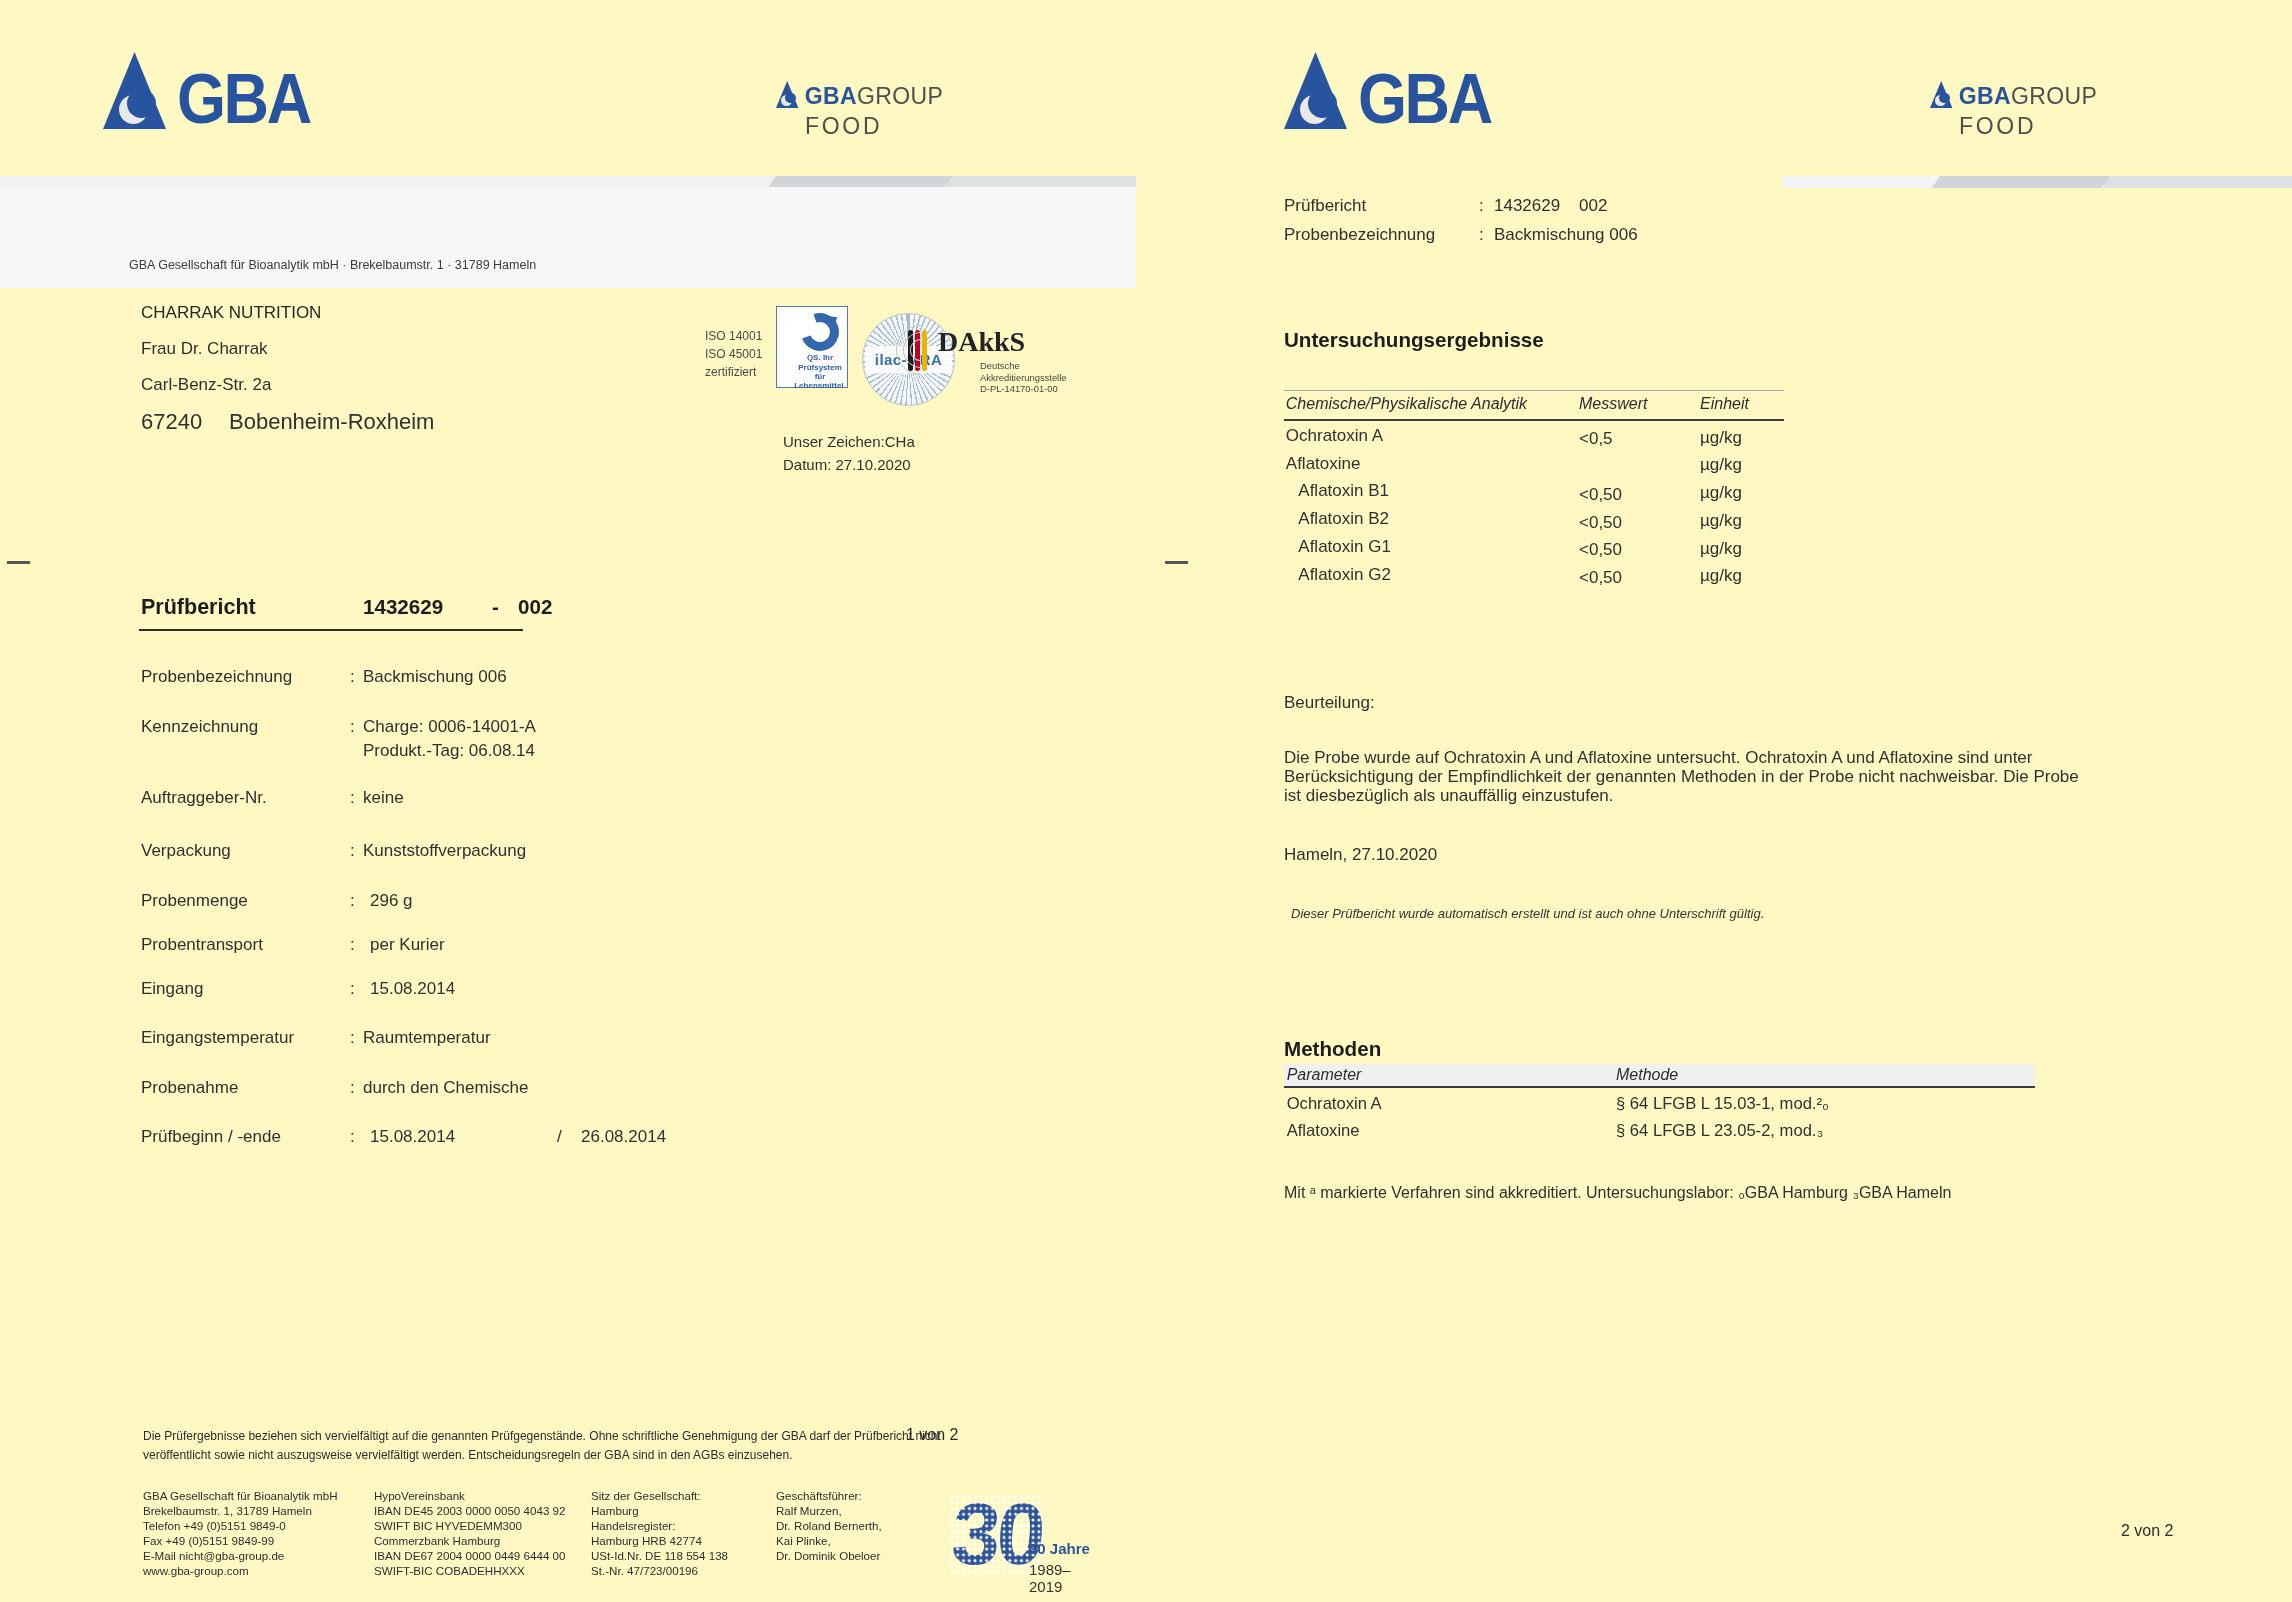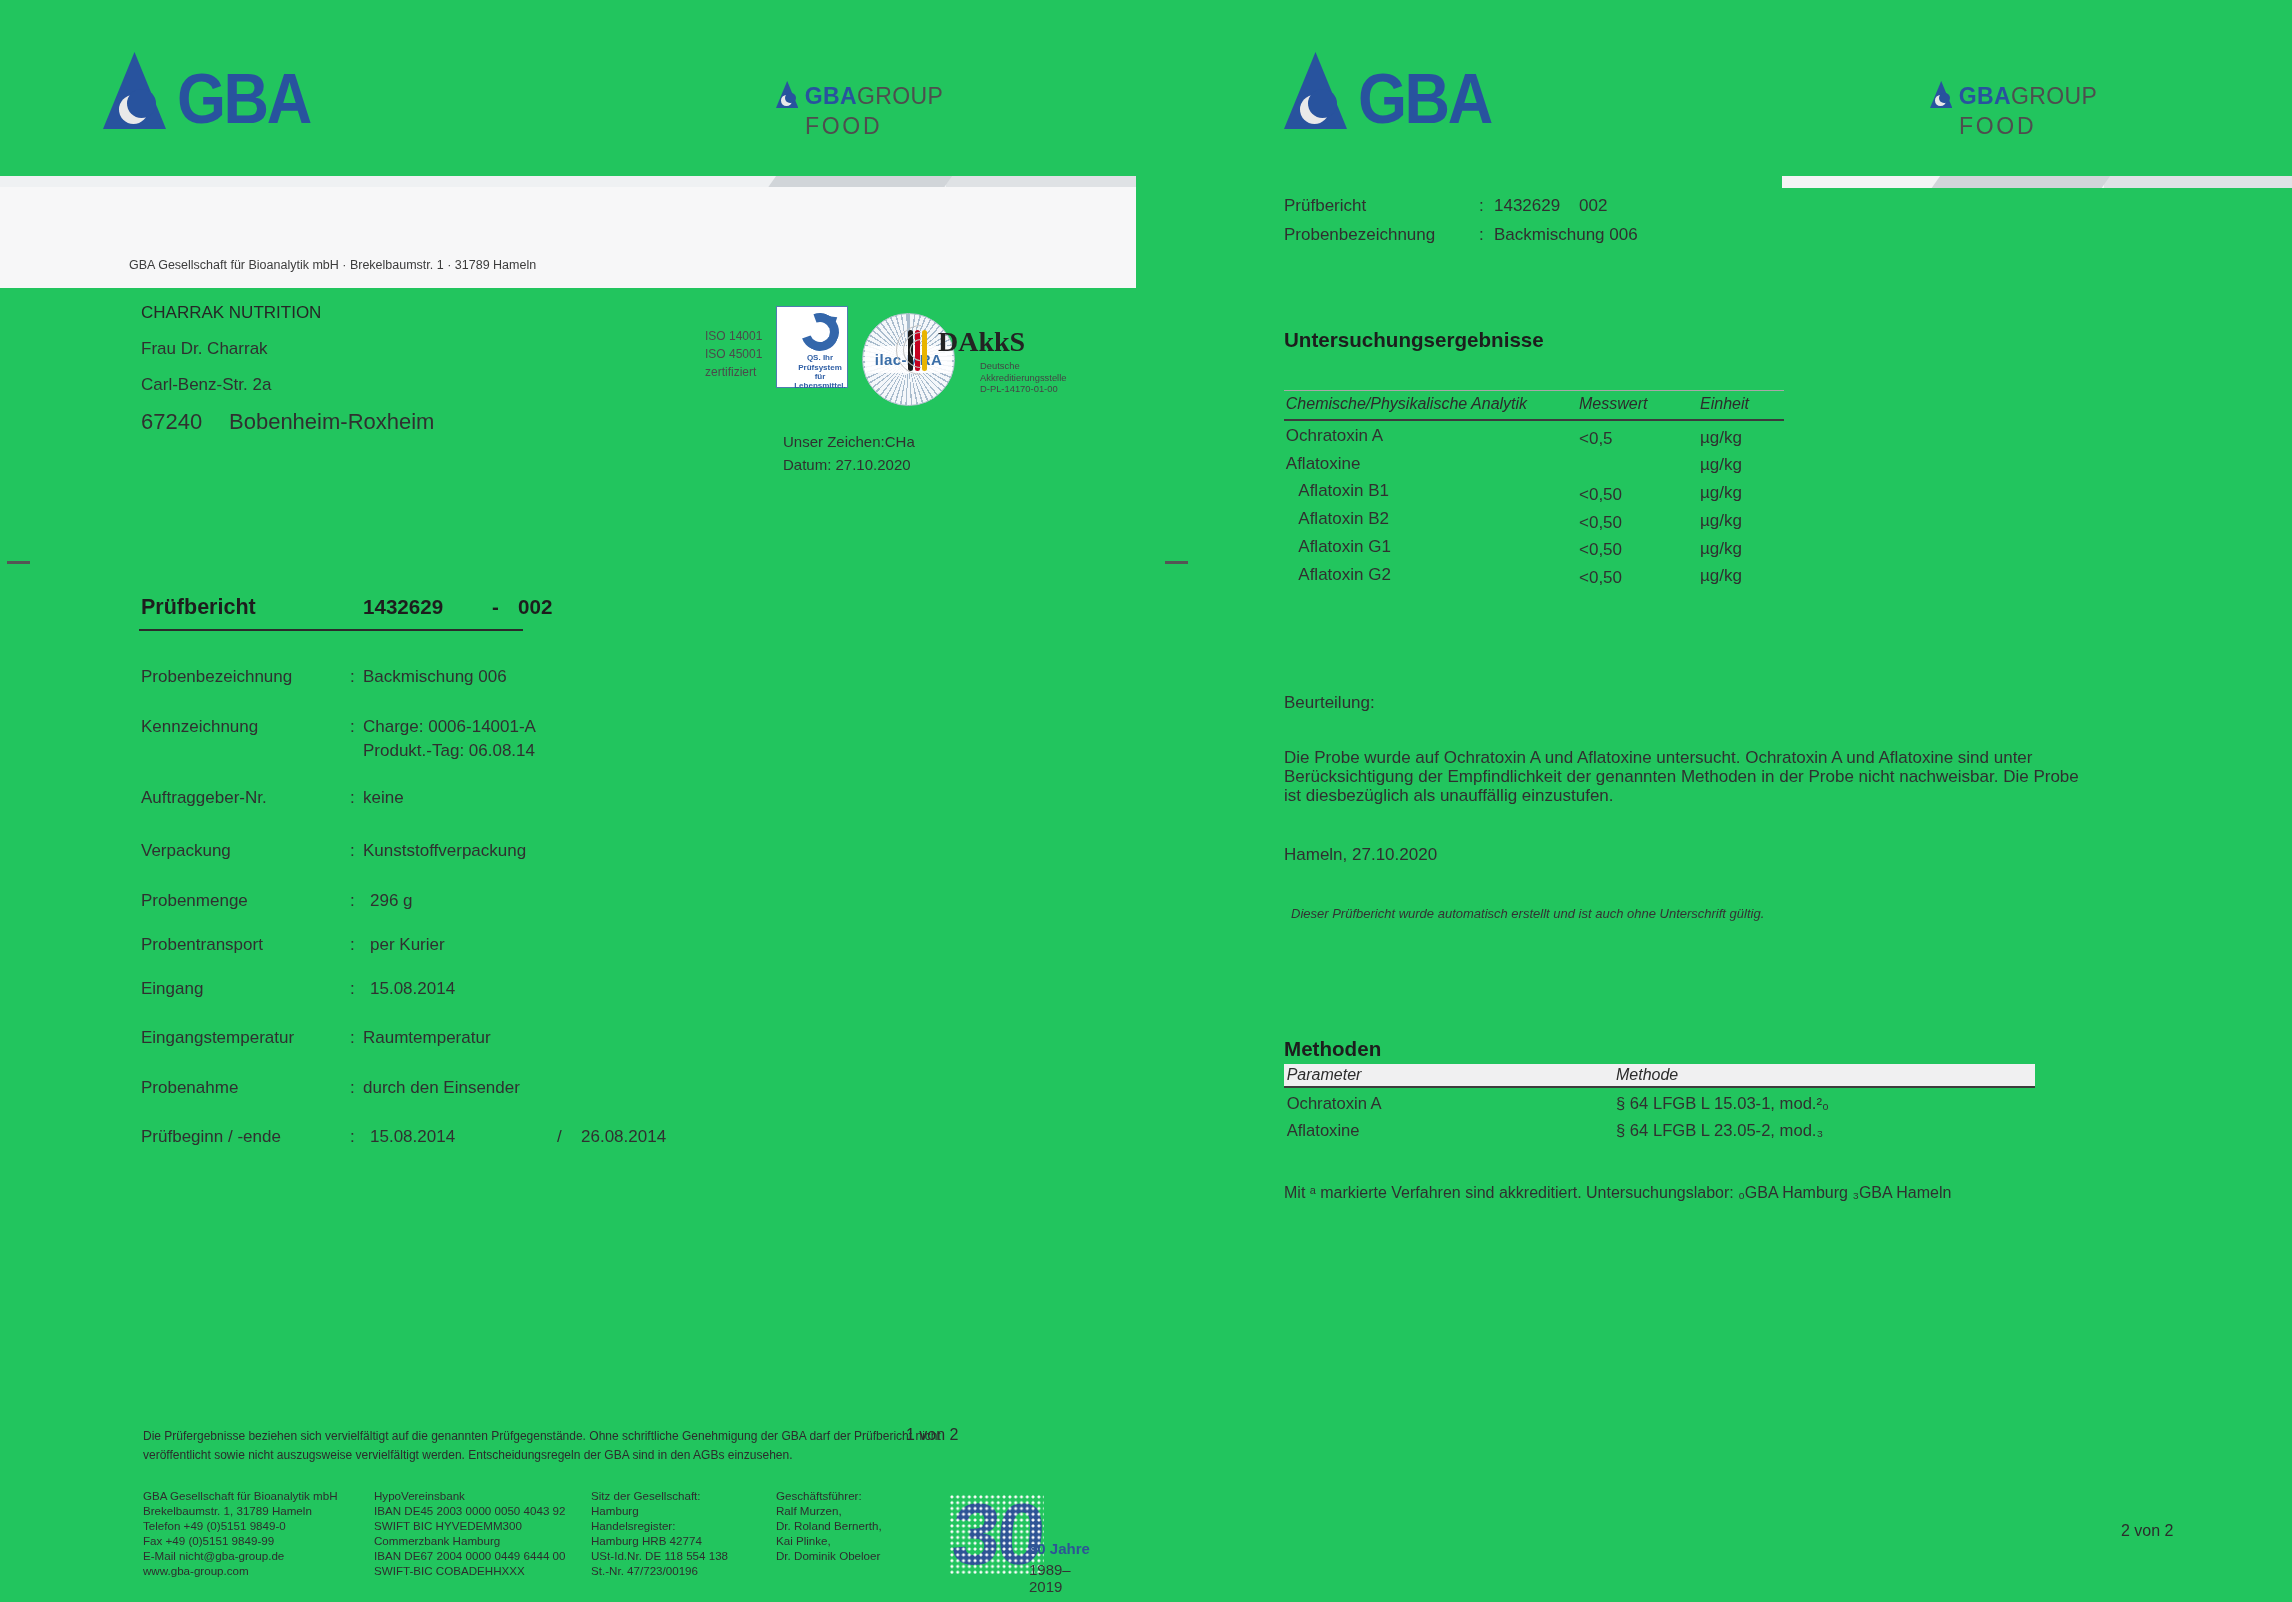--- a/index.html
+++ b/index.html
@@ -1,17 +1,17 @@
 <!DOCTYPE html>
 <html style="font-size:14.3px"><head>
 <meta charset="utf-8">
 <title>GBA Prüfbericht</title>
 <style>
   html,body{margin:0;padding:0;background:#ffffff;}
-  .canvas{position:relative;width:2293px;height:1602px;background:#22c55e;overflow:hidden;
+  .canvas{position:relative;width:2293px;height:1602px;background:#fef9c3;overflow:hidden;
           font-family:"Liberation Sans",sans-serif;color:#303030;}
   .abs{position:absolute;}
   .nowrap{white-space:nowrap;}
 
   
   .gba-logo{display:flex;align-items:flex-end;gap:10.7px;}
   .tri{position:relative;width:63px;height:77px;display:inline-block;}
   .tri .tri-shape{position:absolute;inset:0;background:#28539e;clip-path:polygon(50% 0,100% 100%,0 100%);}
   .tri .cres1{position:absolute;left:16px;top:43px;width:29px;height:29px;border-radius:50%;background:#e9e9e9;}
   .tri .cres2{position:absolute;left:24px;top:37px;width:29px;height:29px;border-radius:50%;background:#28539e;}
@@ -220,21 +220,21 @@
       <span class="f-value" style="left:229px;">15.08.2014</span>
   </div>
   <div class="f-row" style="top:1028px;">
     <span class="f-label">Eingangstemperatur</span>
       <span class="f-colon">:</span>
       <span class="f-value">Raumtemperatur</span>
   </div>
   <div class="f-row" style="top:1078px;">
     <span class="f-label">Probenahme</span>
       <span class="f-colon">:</span>
-      <span class="f-value">durch den Einsender</span>
+      <span class="f-value">durch den Chemische</span>
   </div>
   <div class="f-row" style="top:1127px;">
     <span class="f-label">Prüfbeginn / -ende</span>
       <span class="f-colon">:</span>
       <span class="f-value" style="left:229px;">15.08.2014</span>
     <span style="position:absolute;left:416px;">/</span>
     <span style="position:absolute;left:440px;white-space:pre;">26.08.2014</span>
   </div>
 
   <div class="abs disc" style="left:143px;top:1427px;">

